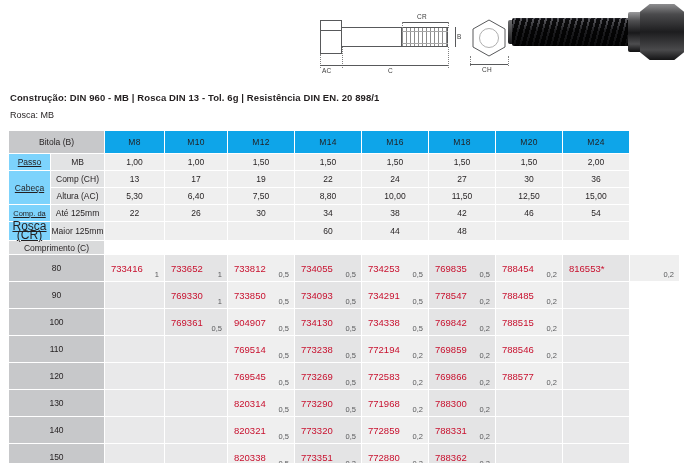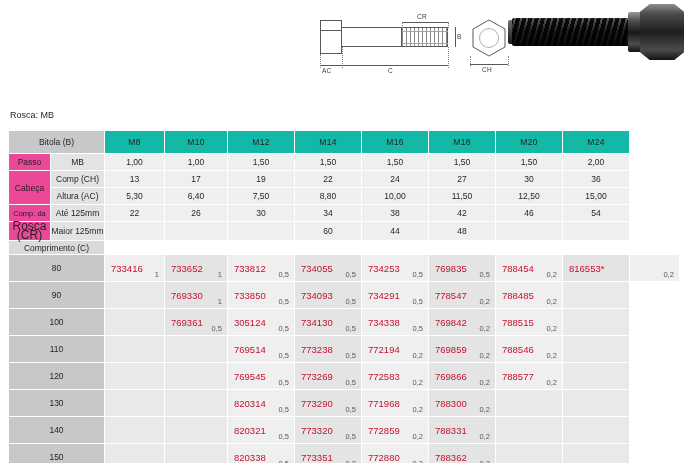--- a/index.html
+++ b/index.html
@@ -226,36 +226,37 @@
     text-align: center;
     vertical-align: middle;
     font-weight: normal;
   }
   .hdr-left {
     background: #c7c8ca;
     font-weight: bold;
     font-size: 9.5px;
   }
   .hdr-size {
-    background: #14b8a6;
+    background: #0ea5e9;
     font-weight: bold;
     font-size: 11.5px;
     letter-spacing: 0.3px;
   }
   .lbl {
     background: #e2e3e4;
     font-size: 7.5px;
     color: #3b3b3b;
     text-align: center;
   }
   .lbl-grp {
-    background: #ec4899;
+    background: #7dd3fc;
     font-size: 7.5px;
     color: #3b3b3b;
     text-align: center;
+    text-decoration: underline;
   }
   .val {
     background: #efefef;
     font-size: 8.5px;
   }
   .complabel {
     background: #d9dadb;
     font-size: 7.5px;
     color: #3b3b3b;
     text-align: right;
@@ -347,20 +348,21 @@
     </div>
 
     <div class="draw-photo">
       <div class="photo-tip"></div>
       <div class="photo-thread"></div>
       <div class="photo-collar"></div>
       <div class="photo-head"></div>
     </div>
   </div>
 
+  <div class="subtitle">Construção: DIN 960 - MB | Rosca DIN 13 - Tol. 6g | Resistência DIN EN. 20 898/1</div>
   <div class="rosca-line">Rosca: MB</div>
 
   <div class="table-wrap">
     <table class="spec">
       <colgroup>
         <col style="width:42px">
         <col style="width:54px">
         <col style="width:60px">
         <col style="width:63px">
         <col style="width:67px">
@@ -532,21 +534,21 @@
       </tr>
 
       <tr>
         <td class="len" colspan="2">100</td>
         <td class="codecell empty"></td>
         <td class="codecell shade">
           <span class="code">769361</span>
           <span class="wt">0,5</span>
         </td>
         <td class="codecell">
-          <span class="code">305124</span>
+          <span class="code">904907</span>
           <span class="wt">0,5</span>
         </td>
         <td class="codecell shade">
           <span class="code">734130</span>
           <span class="wt">0,5</span>
         </td>
         <td class="codecell">
           <span class="code">734338</span>
           <span class="wt">0,5</span>
         </td>

